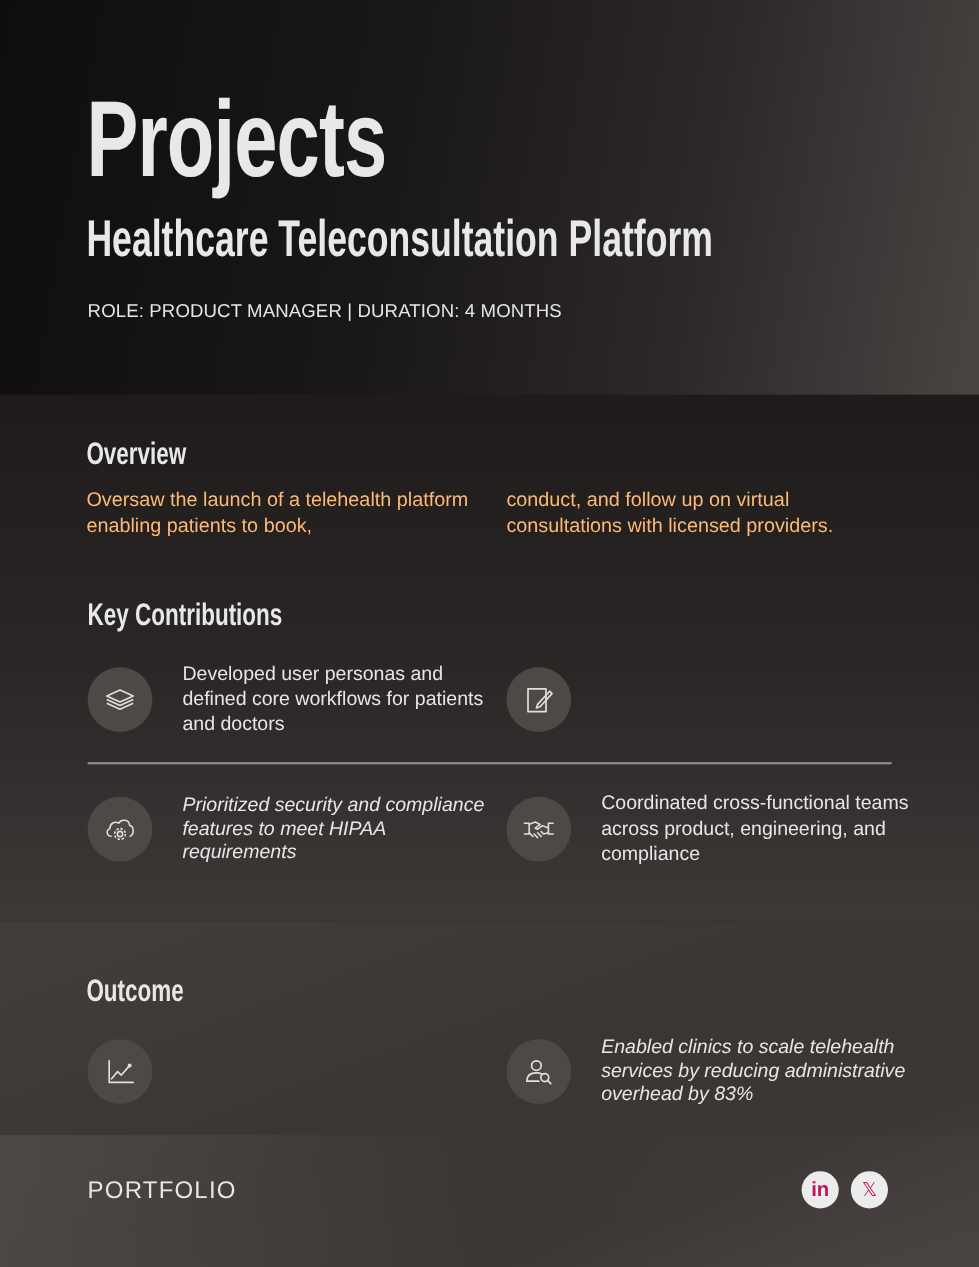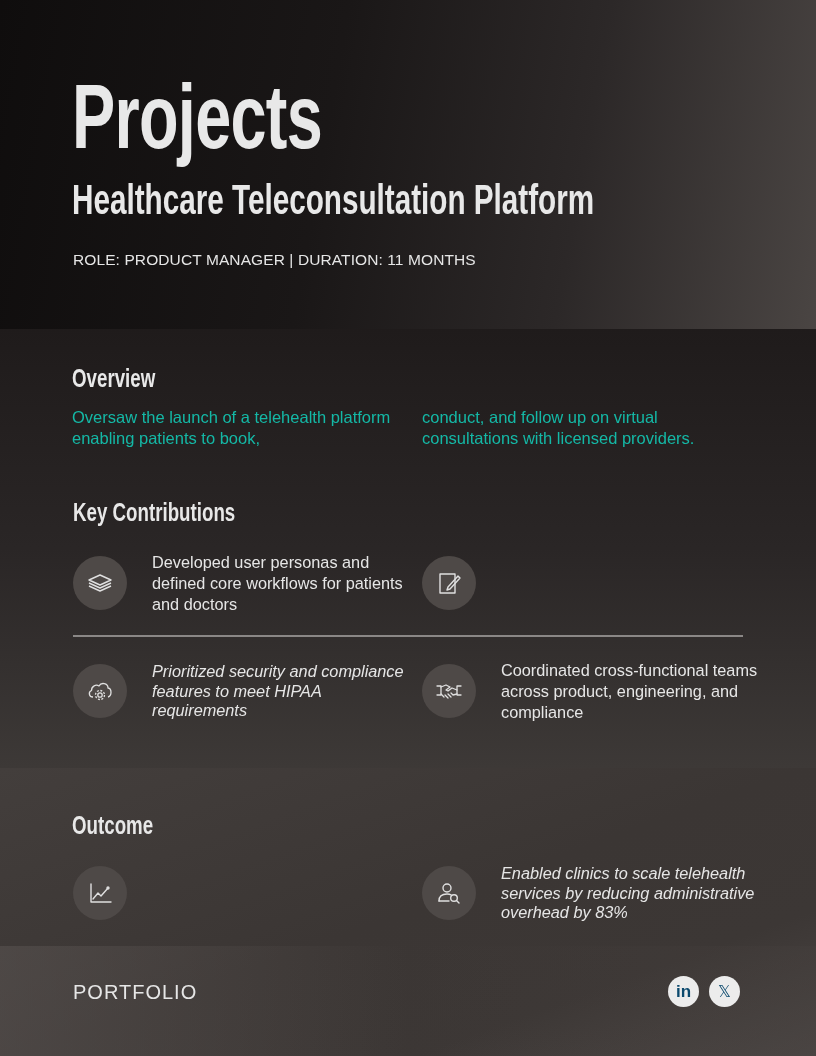--- a/index.html
+++ b/index.html
@@ -58,21 +58,21 @@
       font-size: 26px; line-height: 28px;
       transform: scaleX(0.72);
     }
     .overview-title { left: 72px; top: 364px; }
     .contrib-title { left: 73px; top: 498px; }
     .outcome-title { left: 72px; top: 811px; }
 
     .overview-col {
       position: absolute; top: 407px; width: 330px;
       font-family: "Liberation Sans", sans-serif;
-      font-size: 16.5px; line-height: 21px; color: #14b8a6;
+      font-size: 16.5px; line-height: 21px; color: #fdba74;
     }
     .overview-col.left { left: 72px; }
     .overview-col.right { left: 422px; }
 
     .item { position: absolute; width: 340px; height: 70px; }
     .item .icon-circle {
       position: absolute; left: 0; top: 50%;
       width: 54px; height: 54px; margin-top: -27px;
       border-radius: 50%;
       background: #4e4947;
@@ -94,36 +94,36 @@
 
     .footer-label {
       position: absolute; left: 73px; top: 981px;
       font-family: "Liberation Sans", sans-serif;
       font-size: 20px; letter-spacing: 1px; color: #e6e6e6;
     }
     .social {
       position: absolute; top: 976px; width: 31px; height: 31px;
       border-radius: 50%; background: #ececec;
       display: flex; align-items: center; justify-content: center;
-      color: #0c4a6e; cursor: pointer;
+      color: #be185d; cursor: pointer;
     }
     .social.linkedin { left: 668px; }
     .social.x { left: 709px; }
     .social span { font-family: "Liberation Sans", sans-serif; font-weight: bold; font-size: 17px; line-height: 1; }
   </style>
 </head>
 <body>
 
 <div class="band band-header"></div>
 <div class="band band-middle"></div>
 <div class="band band-bottom"></div>
 
 <h1 class="condensed title-main">Projects</h1>
 <h2 class="condensed title-sub">Healthcare Teleconsultation Platform</h2>
-<div class="role-line">ROLE: PRODUCT MANAGER | DURATION: 11 MONTHS</div>
+<div class="role-line">ROLE: PRODUCT MANAGER | DURATION: 4 MONTHS</div>
 
 <h3 class="condensed section-title overview-title">Overview</h3>
 <p class="overview-col left">Oversaw the launch of a telehealth platform enabling patients to book,</p>
 <p class="overview-col right">conduct, and follow up on virtual consultations with licensed providers.</p>
 
 <h3 class="condensed section-title contrib-title">Key Contributions</h3>
 
 <div class="item" style="left:73px; top:548px;">
   <div class="icon-circle">
     <svg viewBox="0 0 30 30" fill="none" stroke="#e0e0e0" stroke-width="1.4" stroke-linejoin="round">

